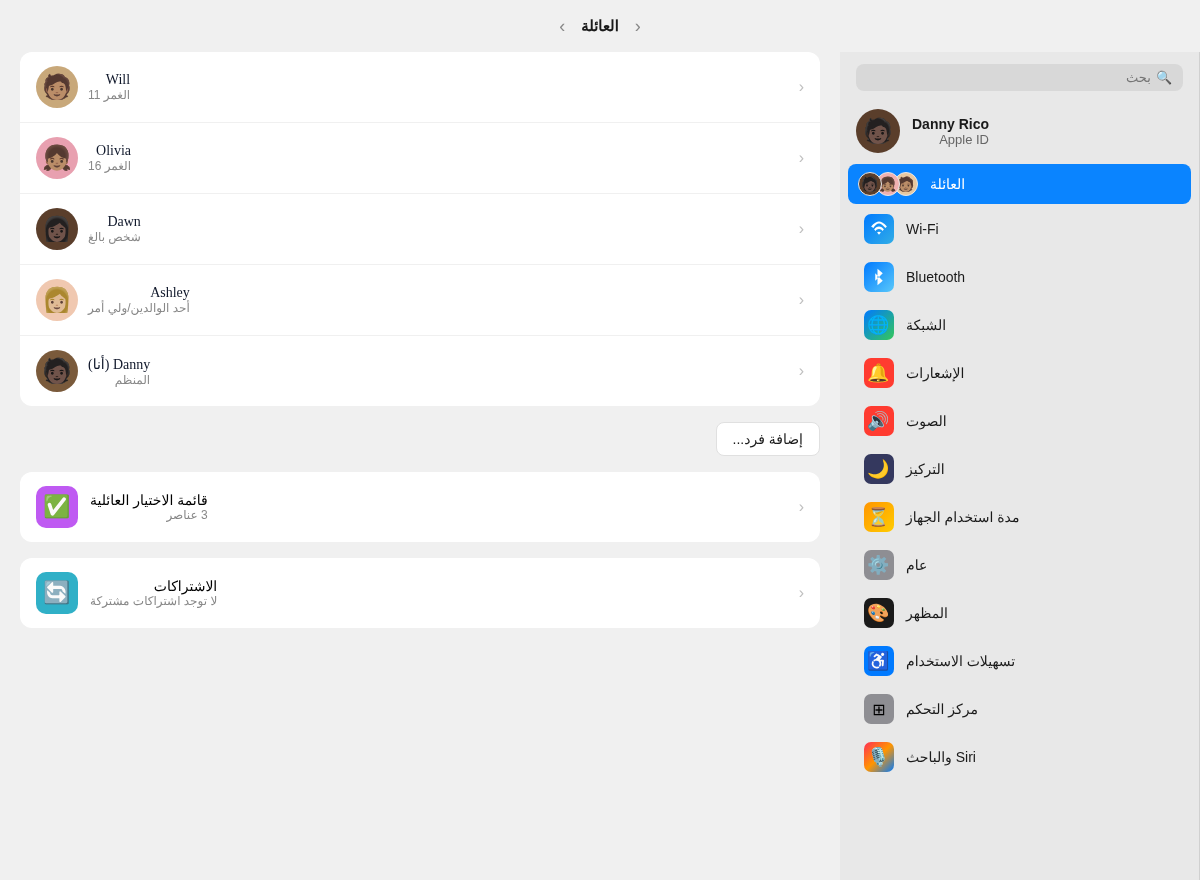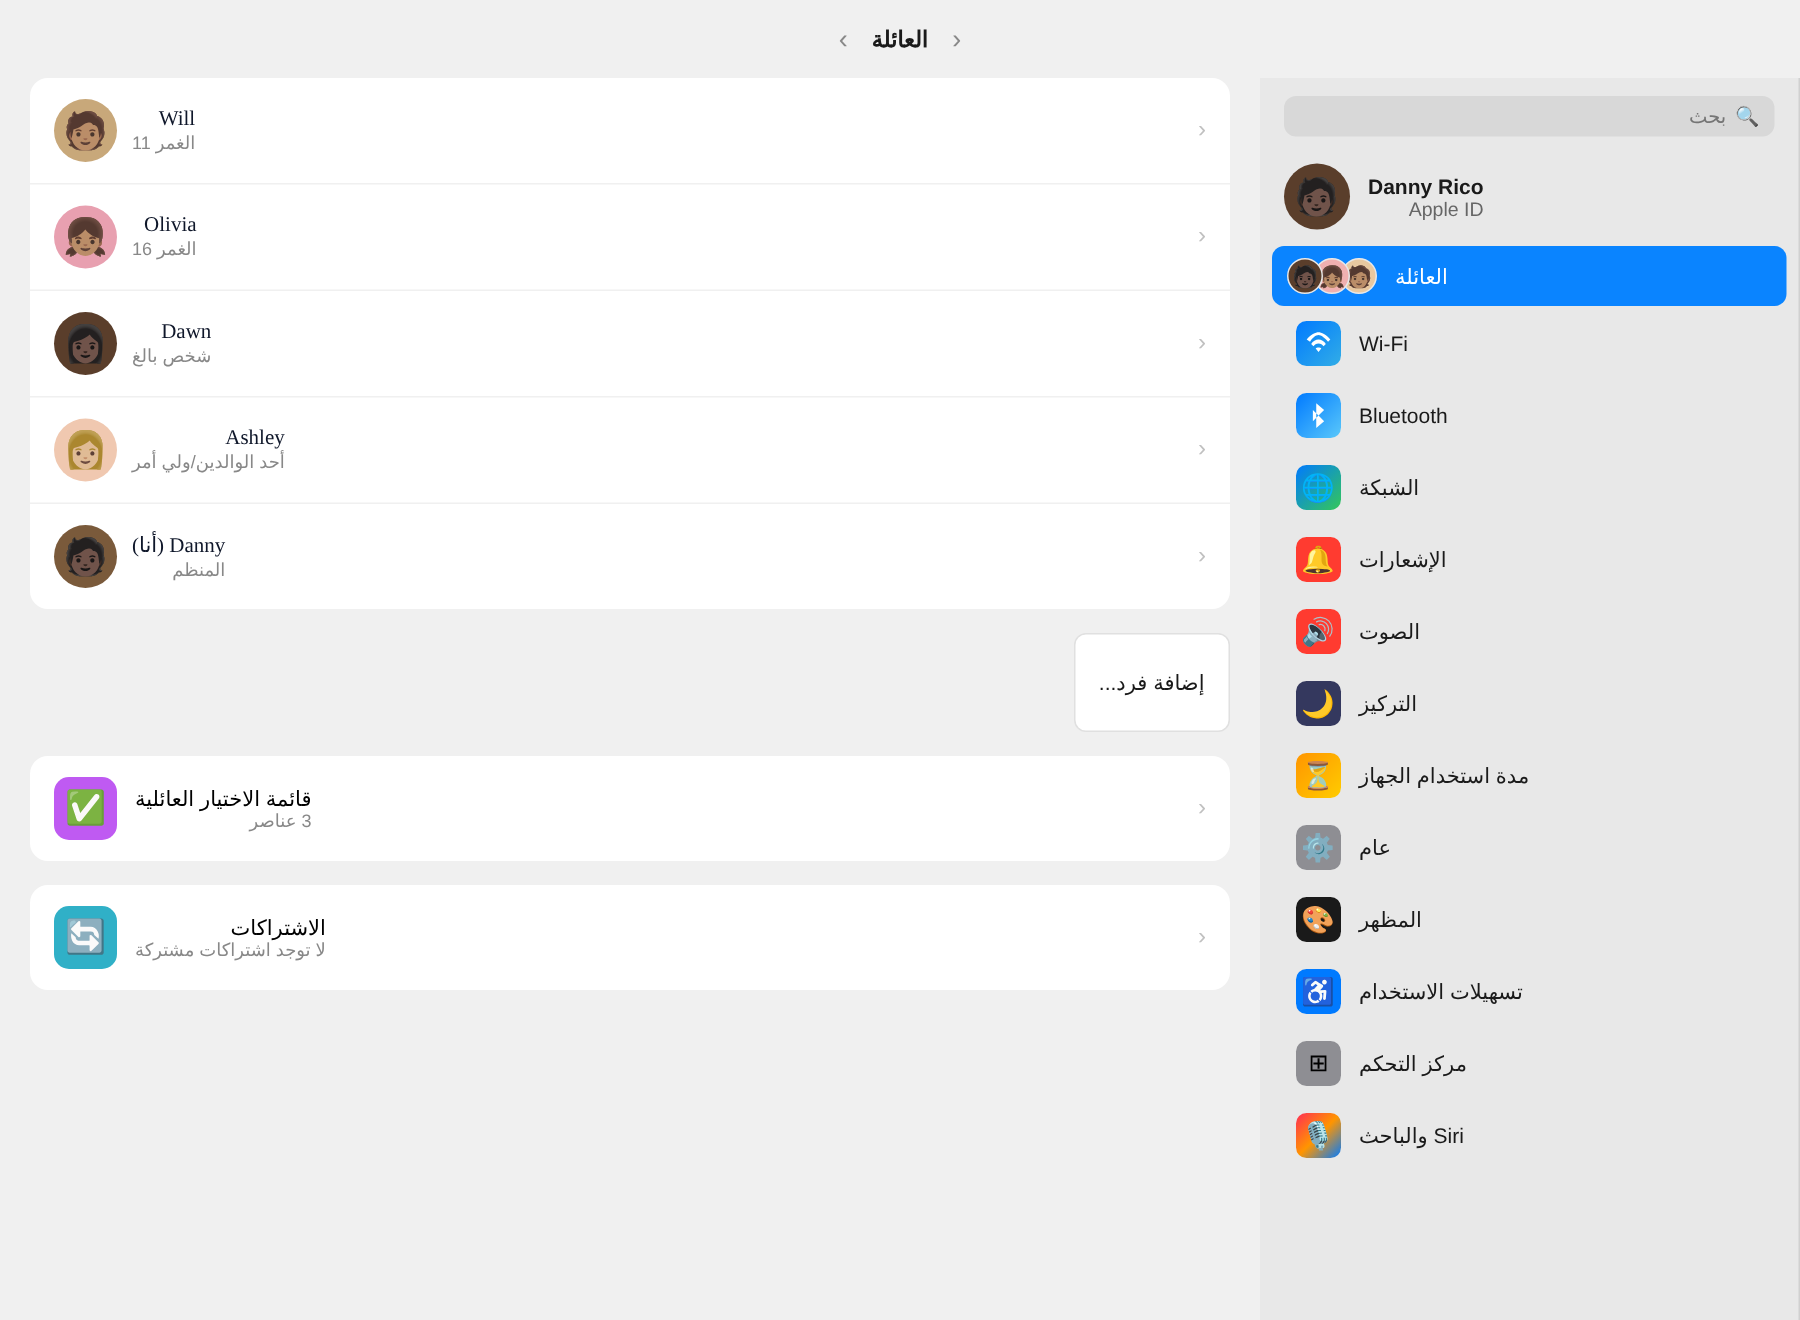--- a/index.html
+++ b/index.html
@@ -208,21 +208,21 @@
       color: #888;
       text-align: right;
       padding: 12px 16px;
       direction: rtl;
     }
 
     .add-btn {
       background: white;
       border: 1px solid #e0e0e0;
       border-radius: 8px;
-      padding: 24px 16px;
+      padding: 8px 16px;
       font-size: 14px;
       color: #1a1a1a;
       cursor: pointer;
       margin-bottom: 16px;
       direction: rtl;
     }
 
     .section-row {
       display: flex;
       align-items: center;

